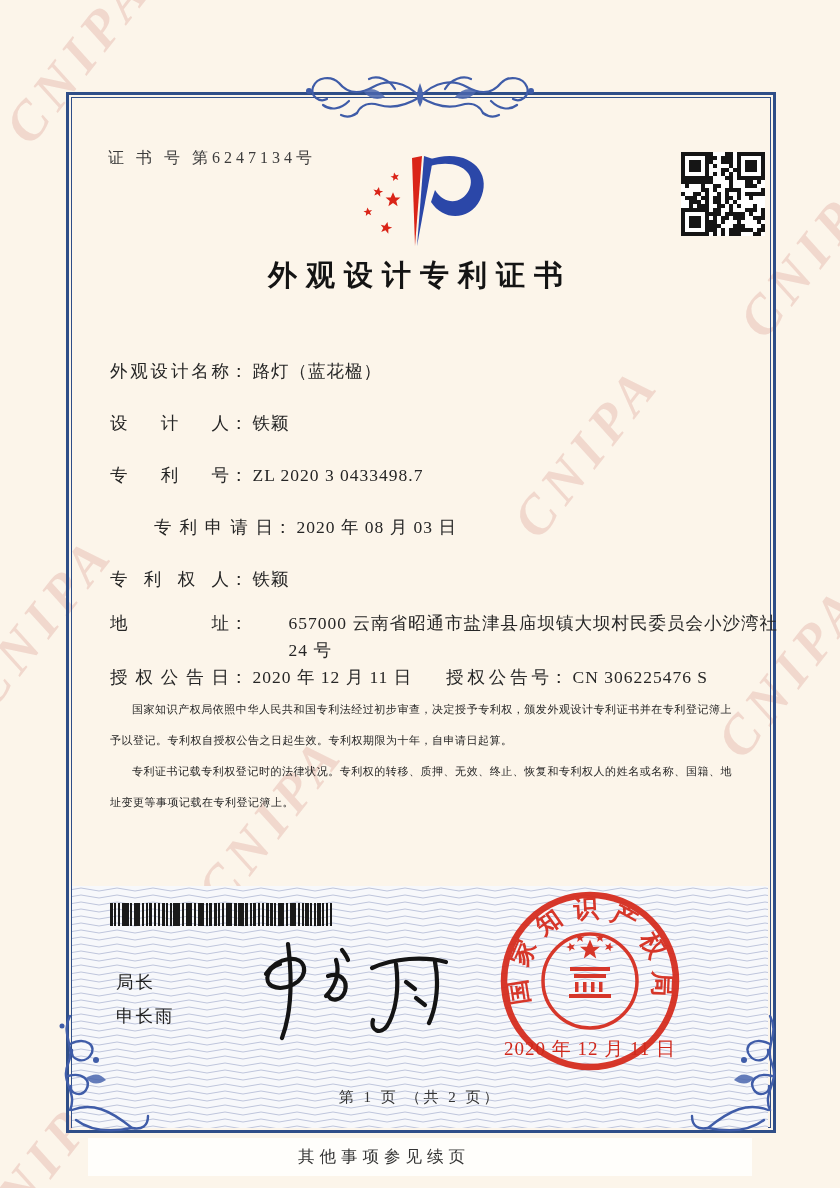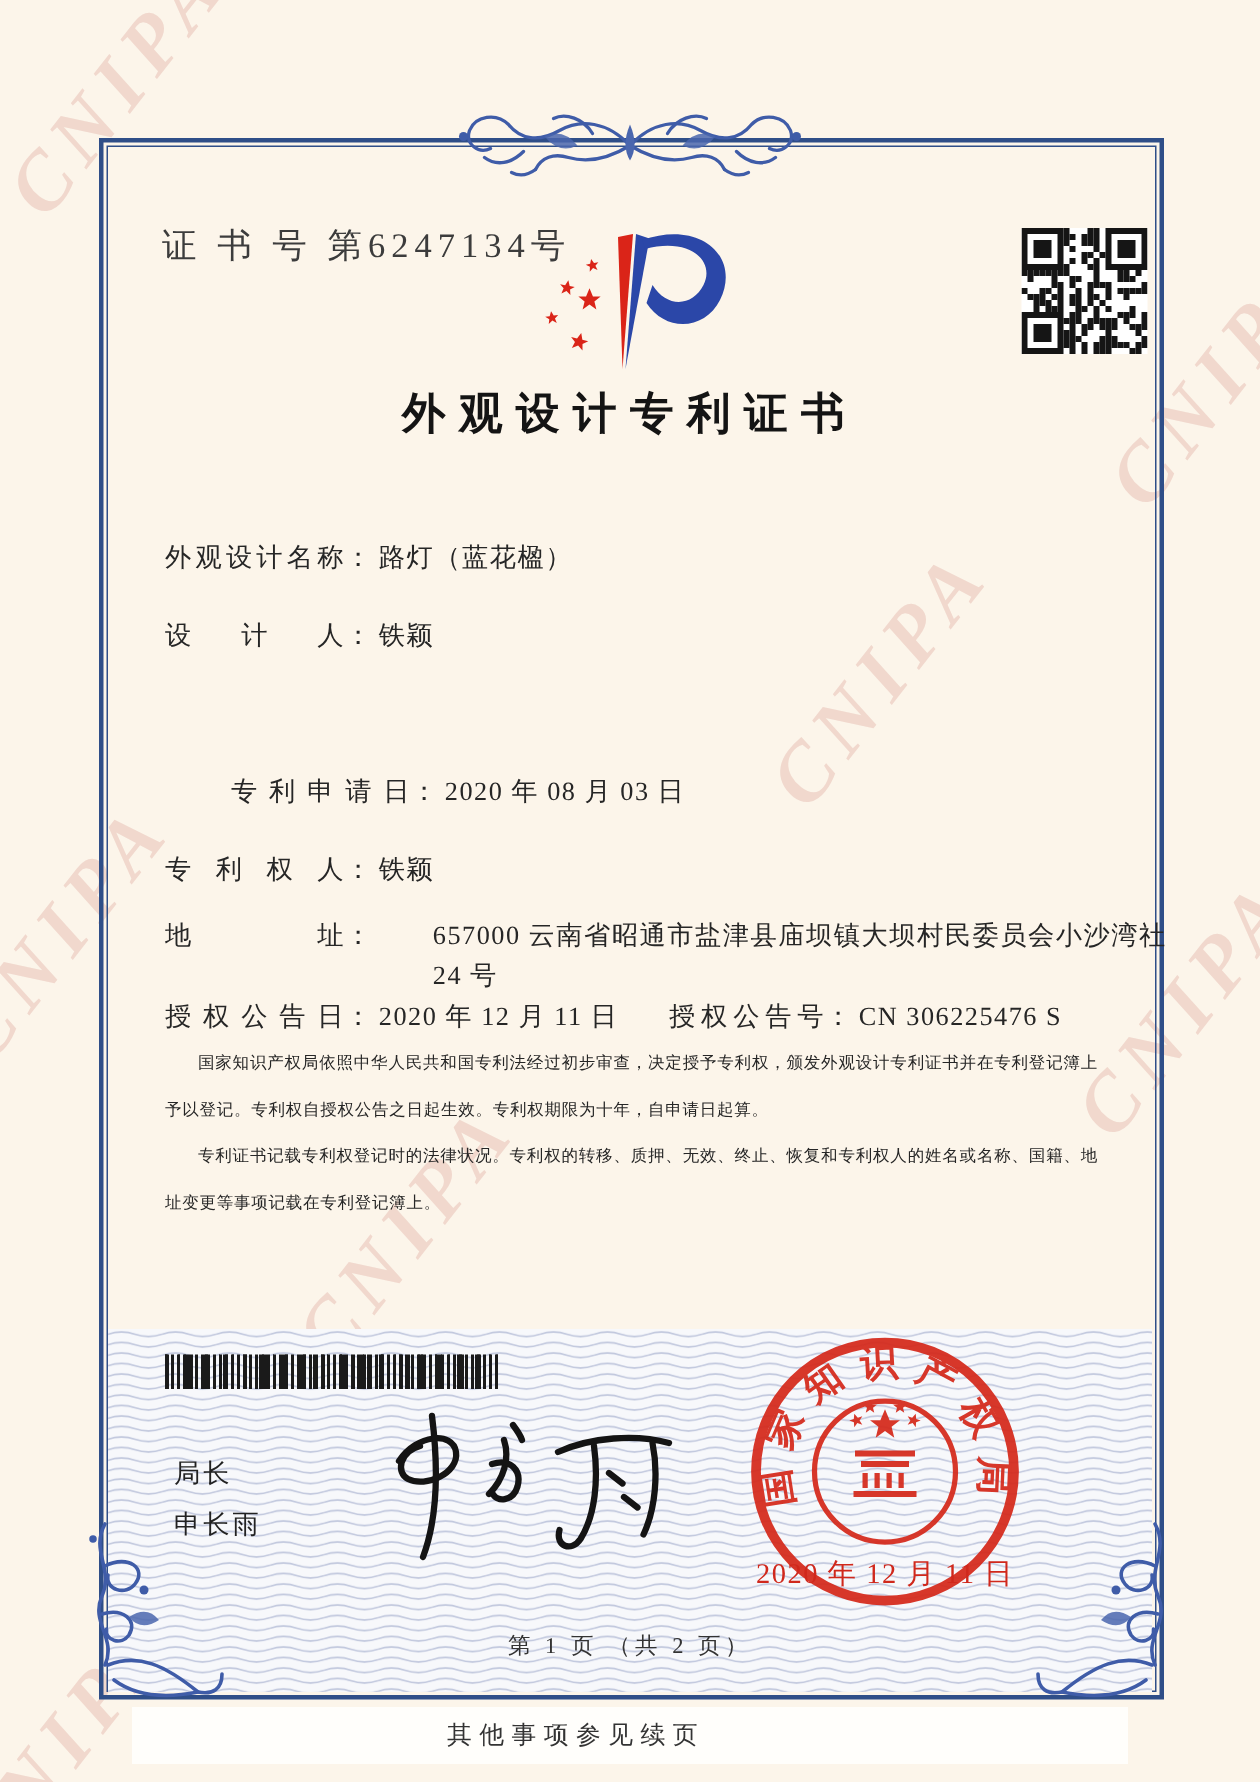--- a/index.html
+++ b/index.html
@@ -6,21 +6,21 @@
   .page{position:relative;width:840px;height:1188px;background:#fcf5ea;overflow:hidden;
         font-family:"Liberation Serif","DejaVu Serif",serif;color:#2a2a2a;}
   
   .frame{position:absolute;left:66px;top:92px;width:704px;height:1035px;border:3px solid #2f4e88;}
   .frame-inner{position:absolute;inset:2px;border:1px solid #2f4e88;}
   
   .wm{position:absolute;font-family:"Liberation Serif",serif;font-weight:bold;font-style:italic;
       font-size:54px;letter-spacing:8px;color:rgba(216,150,140,0.30);transform:rotate(-52deg);
       pointer-events:none;white-space:nowrap;}
   
-  .cert-no{position:absolute;left:108px;top:148px;font-size:23px;letter-spacing:4px;color:#3c3c3c;}
+  .cert-no{position:absolute;left:108px;top:148px;font-size:16px;letter-spacing:4px;color:#3c3c3c;}
   .logo{position:absolute;left:338px;top:138px;width:175px;height:122px;}
   .qr{position:absolute;left:681px;top:152px;width:84px;height:84px;background:#fff;}
   .title{position:absolute;left:0;top:256px;width:840px;text-align:center;margin:0;
          font-size:29px;font-weight:700;letter-spacing:9px;color:#141414;}
   
   .row{position:absolute;left:110px;font-size:17.5px;line-height:27px;white-space:nowrap;color:#262626;letter-spacing:1px;}
   .lbl{display:inline-block;width:120px;text-align:justify;text-align-last:justify;vertical-align:top;}
   .colon{vertical-align:top;}
   .val{display:inline-block;vertical-align:top;margin-left:4px;}
   .val.wrap{white-space:normal;width:500px;margin-left:40px;}
@@ -298,20 +298,23 @@
       </svg></div>
 
   <h1 class="title">外观设计专利证书</h1>
 
   <div class="row" style="top:358px;">
     <span class="lbl">外观设计名称</span><span class="colon">：</span><span class="val">路灯（蓝花楹）</span>
   </div>
   <div class="row" style="top:410px;">
     <span class="lbl">设计人</span><span class="colon">：</span><span class="val">铁颖</span>
   </div>
+  <div class="row" style="top:462px;">
+    <span class="lbl">专利号</span><span class="colon">：</span><span class="val">ZL 2020 3 0433498.7</span>
+  </div>
   <div class="row" style="top:514px;margin-left:44px;">
     <span class="lbl">专利申请日</span><span class="colon">：</span><span class="val">2020 年 08 月 03 日</span>
   </div>
   <div class="row" style="top:566px;">
     <span class="lbl">专利权人</span><span class="colon">：</span><span class="val">铁颖</span>
   </div>
   <div class="row" style="top:610px;">
     <span class="lbl">地址</span><span class="colon">：</span><span class="val wrap">657000 云南省昭通市盐津县庙坝镇大坝村民委员会小沙湾社 24 号</span>
   </div>
   <div class="row" style="top:664px;">

